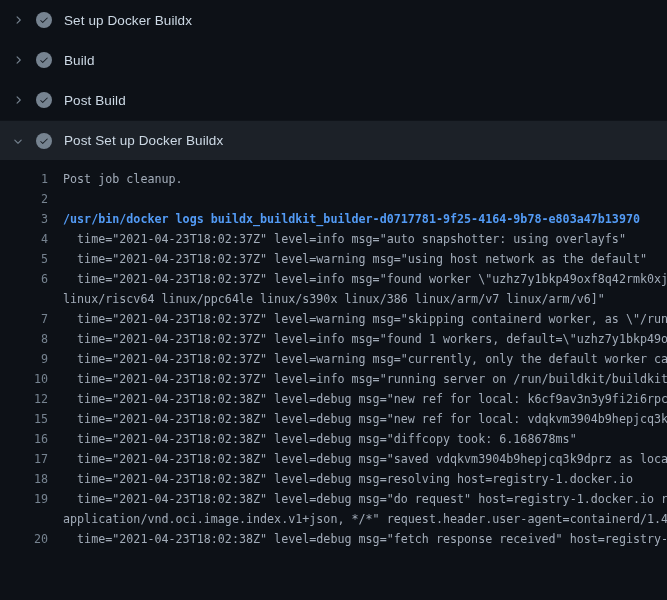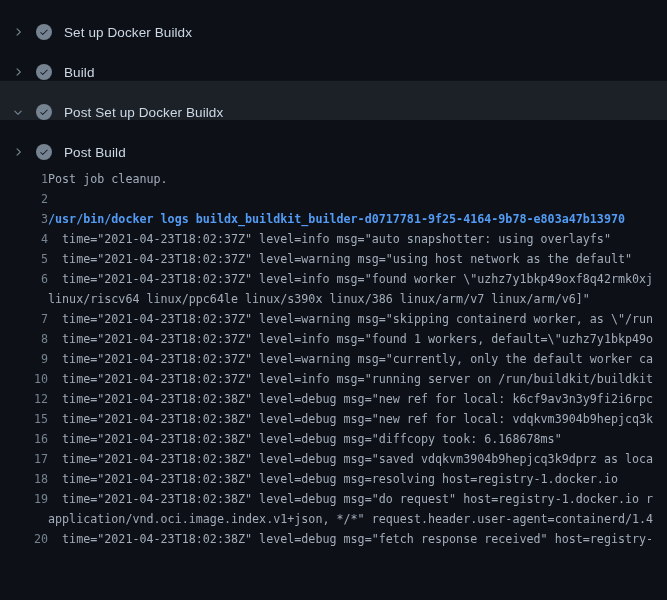--- a/index.html
+++ b/index.html
@@ -3,21 +3,21 @@
 <meta charset="utf-8">
 <style>
   html,body{margin:0;padding:0;background:#0d1117;}
   .app{
     position:relative;width:667px;height:600px;overflow:hidden;
     background:#0d1117;font-family:"Liberation Sans",sans-serif;
   }
   
   .steps{position:absolute;top:0;left:0;right:0;}
   .step{
-    height:40px;display:flex;align-items:flex-end;
+    height:40px;display:flex;align-items:center;
     padding-left:10px;cursor:pointer;box-sizing:border-box;
   }
   .step.expanded{background:#1c2128;border-top:1px solid #10141a;}
   .chev{width:16px;height:16px;flex:none;display:flex;align-items:center;justify-content:center;}
   .chev svg{display:block;}
   .step.expanded .chev svg{transform:rotate(90deg);}
   .status{
     width:16px;height:16px;flex:none;margin-left:10px;border-radius:50%;
     background:#768390;display:flex;align-items:center;justify-content:center;
   }
@@ -31,21 +31,21 @@
     padding-top:9px;overflow:hidden;
     font-family:"DejaVu Sans Mono","Liberation Mono",monospace;
     font-size:11.7px;
   }
   .row{
     display:flex;height:20px;line-height:20px;white-space:pre;overflow:hidden;
   }
   .ln{
     width:48px;flex:none;text-align:right;color:#768390;cursor:pointer;
   }
-  .tx{color:#a2acb9;}
+  .tx{margin-left:15px;color:#a2acb9;}
   .row.group .tx{margin-left:2px;cursor:pointer;margin-top:30px;}
   .row.command .tx{color:#539bf5;font-weight:bold;text-align:center;}
 </style>
 </head>
 <body>
 
 <div class="app">
 
   <div class="steps">
 
@@ -70,46 +70,46 @@
           </svg>
       </span>
       <span class="status">
         <svg width="10" height="10" viewBox="0 0 16 16">
             <path fill="#161b22" d="M13.78 4.22a.75.75 0 0 1 0 1.06l-7.25 7.25a.75.75 0 0 1-1.06 0L2.22 9.28a.75.75 0 0 1 1.06-1.06L6 10.94l6.72-6.72a.75.75 0 0 1 1.06 0Z"></path>
           </svg>
       </span>
       <span class="step-label">Build</span>
     </div>
 
+    <div class="step">
+      <span class="chev">
+        <svg width="12" height="12" viewBox="0 0 16 16">
+            <path fill="#768390" d="M6.22 3.22a.75.75 0 0 1 1.06 0l4.25 4.25a.75.75 0 0 1 0 1.06l-4.25 4.25a.75.75 0 0 1-1.06-1.06L9.94 8 6.22 4.28a.75.75 0 0 1 0-1.06Z"></path>
+          </svg>
+      </span>
+      <span class="status">
+        <svg width="10" height="10" viewBox="0 0 16 16">
+            <path fill="#161b22" d="M13.78 4.22a.75.75 0 0 1 0 1.06l-7.25 7.25a.75.75 0 0 1-1.06 0L2.22 9.28a.75.75 0 0 1 1.06-1.06L6 10.94l6.72-6.72a.75.75 0 0 1 1.06 0Z"></path>
+          </svg>
+      </span>
+      <span class="step-label">Post Build</span>
+    </div>
+
     <div class="step expanded">
       <span class="chev">
         <svg width="12" height="12" viewBox="0 0 16 16">
             <path fill="#768390" d="M6.22 3.22a.75.75 0 0 1 1.06 0l4.25 4.25a.75.75 0 0 1 0 1.06l-4.25 4.25a.75.75 0 0 1-1.06-1.06L9.94 8 6.22 4.28a.75.75 0 0 1 0-1.06Z"></path>
           </svg>
       </span>
       <span class="status">
         <svg width="10" height="10" viewBox="0 0 16 16">
             <path fill="#161b22" d="M13.78 4.22a.75.75 0 0 1 0 1.06l-7.25 7.25a.75.75 0 0 1-1.06 0L2.22 9.28a.75.75 0 0 1 1.06-1.06L6 10.94l6.72-6.72a.75.75 0 0 1 1.06 0Z"></path>
           </svg>
       </span>
       <span class="step-label">Post Set up Docker Buildx</span>
-    </div>
-
-    <div class="step">
-      <span class="chev">
-        <svg width="12" height="12" viewBox="0 0 16 16">
-            <path fill="#768390" d="M6.22 3.22a.75.75 0 0 1 1.06 0l4.25 4.25a.75.75 0 0 1 0 1.06l-4.25 4.25a.75.75 0 0 1-1.06-1.06L9.94 8 6.22 4.28a.75.75 0 0 1 0-1.06Z"></path>
-          </svg>
-      </span>
-      <span class="status">
-        <svg width="10" height="10" viewBox="0 0 16 16">
-            <path fill="#161b22" d="M13.78 4.22a.75.75 0 0 1 0 1.06l-7.25 7.25a.75.75 0 0 1-1.06 0L2.22 9.28a.75.75 0 0 1 1.06-1.06L6 10.94l6.72-6.72a.75.75 0 0 1 1.06 0Z"></path>
-          </svg>
-      </span>
-      <span class="step-label">Post Build</span>
     </div>
 
   </div>
 
   <div class="log" id="log-lines">
       <div class="row plain"><span class="ln">1</span><span class="tx">Post job cleanup.</span></div>
       <div class="row group"><span class="ln">2</span><span class="tx">▼ BuildKit container logs</span></div>
       <div class="row command"><span class="ln">3</span><span class="tx">/usr/bin/docker logs buildx_buildkit_builder-d0717781-9f25-4164-9b78-e803a47b13970</span></div>
       <div class="row plain"><span class="ln">4</span><span class="tx">  time="2021-04-23T18:02:37Z" level=info msg="auto snapshotter: using overlayfs"</span></div>
       <div class="row plain"><span class="ln">5</span><span class="tx">  time="2021-04-23T18:02:37Z" level=warning msg="using host network as the default"</span></div>

